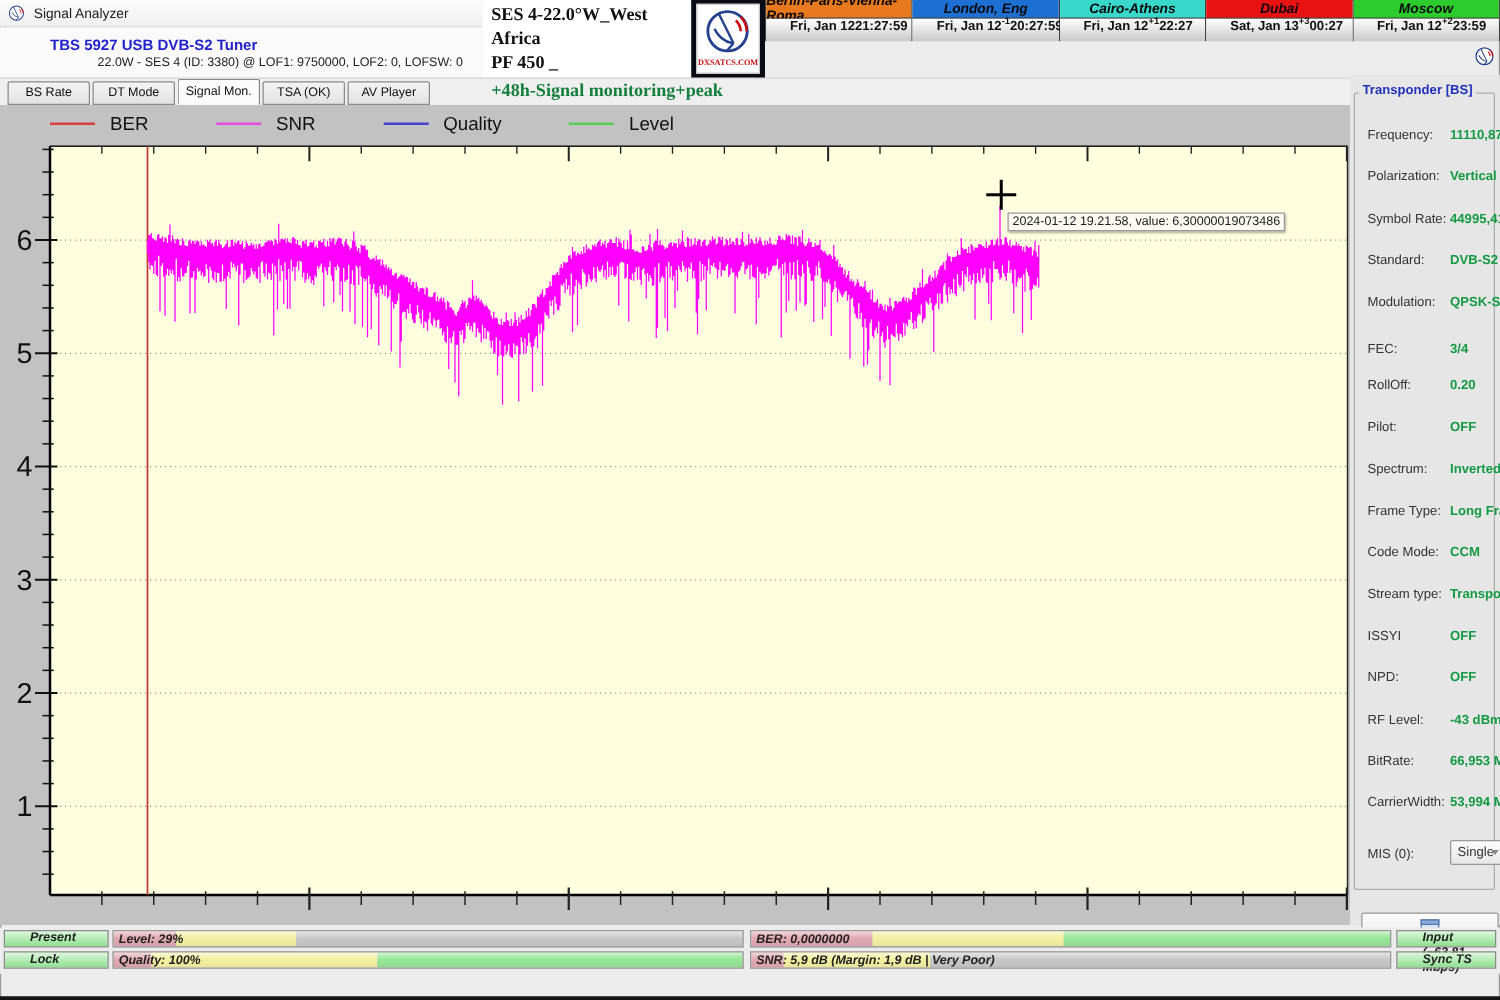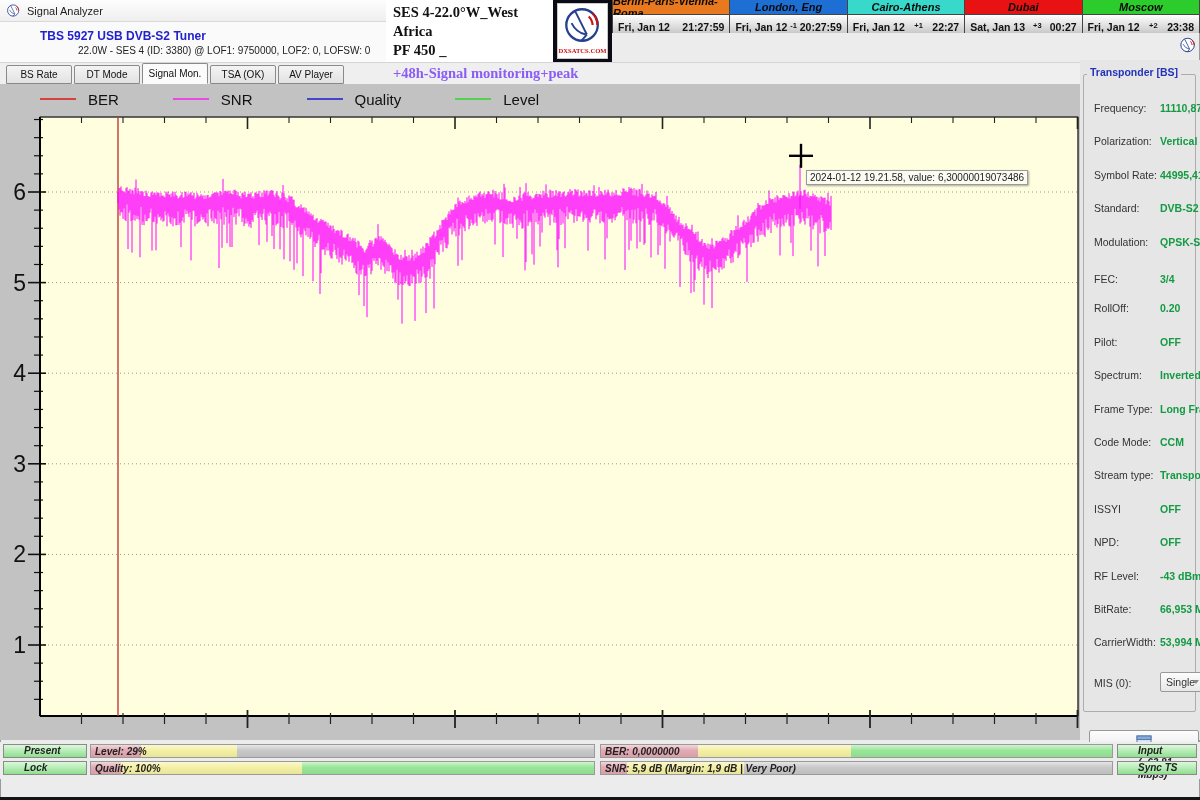--- a/index.html
+++ b/index.html
@@ -15,34 +15,34 @@
   .tuner-block { position:absolute; left:0; top:22px; width:386px; height:40px; background:#fafafa; }
   .tuner-name { position:absolute; left:40px; top:7px; font-size:12px; font-weight:bold; color:#2222cc; }
   .tuner-detail { position:absolute; left:78px; top:23px; font-size:10px; color:#222; }
 
   .header-block { position:absolute; left:386px; top:0; width:167px; height:62px; background:#ffffff;
     font-family:"Liberation Serif", serif; font-weight:600; font-size:14.5px; color:#111;
     padding:3px 0 0 7px; line-height:19px; }
   .subtitle-row { position:absolute; left:0; top:62px; width:1080px; height:22px; background:#efefef;
     border-top:1px solid #d5d5d5; }
   .subtitle-line { position:absolute; left:393px; top:2px; font-family:"Liberation Serif", serif;
-    font-weight:600; font-size:14.5px; color:#8b5cf6; }
+    font-weight:600; font-size:14.5px; color:#15803d; }
 
   .logo-block { position:absolute; left:553px; top:0; width:59px; height:62px; background:#0b0b16; }
   .logo-card { position:absolute; left:4px; top:3px; width:51px; height:56px; background:#ffffff;
     border:1px solid #c9c9c9; display:flex; flex-direction:column; align-items:center; }
   .logo-text { font-family:"Liberation Serif", serif; font-size:6.6px; font-weight:bold; color:#cc1111; margin-top:1px; }
 
   .clocks { position:absolute; left:612px; top:0; width:588px; height:33px; display:grid;
     grid-template-columns:repeat(5,1fr); border-left:1px solid #444; }
   .clock-cell { border-right:1px solid #444; display:flex; flex-direction:column; }
   .clock-head { height:15px; display:flex; align-items:center; justify-content:center;
     font-size:11px; font-weight:bold; font-style:italic; color:#0a0a0a; border-bottom:1px solid #444; }
   .clock-body { height:18px; background:linear-gradient(#ffffff,#c9c9c9); display:flex;
-    align-items:flex-end; padding:0 5px; font-size:10.5px; font-weight:bold; color:#111; }
+    align-items:flex-start; padding:0 19px; font-size:10.5px; font-weight:bold; color:#111; }
   .clock-date { flex:0 0 auto; }
   .clock-off { flex:1; text-align:center; font-size:7.5px; vertical-align:top; transform:translateY(-3px); }
   .clock-time { flex:0 0 auto; margin-left:auto; }
   .appicon-tr { position:absolute; left:1179px; top:36px; width:18px; height:18px; }
 
   
   .tabs { position:absolute; left:6px; top:63px; height:21px; display:flex; gap:2px; }
   .tab { width:66px; height:19px; margin-top:2px; background:linear-gradient(#f4f4f4,#e2e2e2);
     border:1px solid #8a8a8a; border-radius:2px 2px 0 0; font-size:10px; color:#111;
     display:flex; align-items:center; justify-content:center; cursor:default; }
@@ -177,21 +177,21 @@
           <span class="clock-date">Sat, Jan 13</span>
           <span class="clock-off">+3</span>
           <span class="clock-time">00:27</span>
         </div>
       </div>
       <div class="clock-cell">
         <div class="clock-head" style="background: rgb(43, 204, 43);">Moscow</div>
         <div class="clock-body">
           <span class="clock-date">Fri, Jan 12</span>
           <span class="clock-off">+2</span>
-          <span class="clock-time">23:38</span>
+          <span class="clock-time">23:59</span>
         </div>
       </div>
     </div>
   <svg class="appicon-tr" viewBox="0 0 40 44">
     <use href="#dish-icon"></use>
   </svg>
 
   <div class="tabs" id="tabs">
       <div class="tab">BS Rate</div>
       <div class="tab">DT Mode</div>

